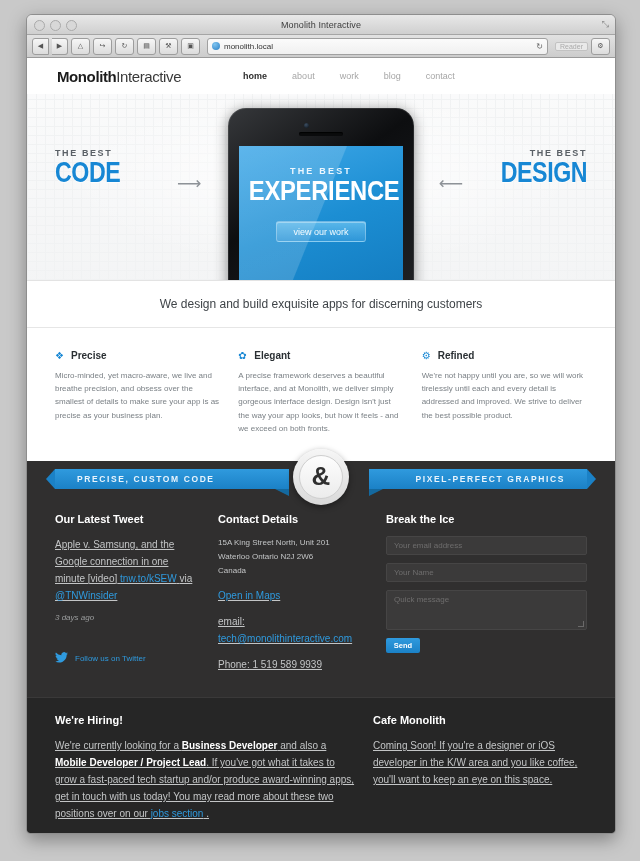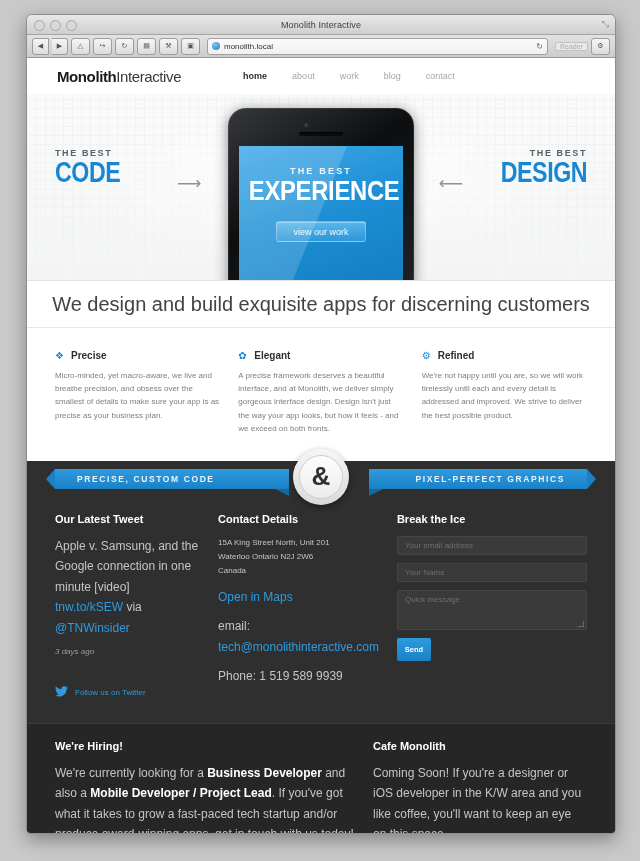--- a/index.html
+++ b/index.html
@@ -164,21 +164,21 @@
     border:1px solid rgba(255,255,255,.30);
     border-radius:3px;
     display:flex;align-items:center;justify-content:center;
     font-size:9px;color:#f2fbff;
     box-shadow:inset 0 1px 0 rgba(255,255,255,.35);
   }
 
   
   .tagline{
     height:46px;display:flex;align-items:center;justify-content:center;
-    font-size:20px;color:#3f4448;font-weight:300;
+    font-size:12px;color:#3f4448;font-weight:300;
     border-bottom:1px solid #e6e6e6;background:#fff;
   }
 
   
   .features{
     display:flex;padding:22px 28px 26px;gap:18px;background:#fff;
   }
   .feature{flex:1;}
   .f-head{display:flex;align-items:center;gap:6px;margin-bottom:8px;}
   .f-icon{width:10px;height:10px;color:#1787d4;font-size:10px;line-height:10px;}
@@ -229,41 +229,41 @@
   }
 
   
   .footer-top{
     background:#302f2f;padding:14px 28px 24px;display:flex;gap:18px;
   }
   .fcol{flex:1;}
   .fcol.a{flex:0 0 145px;}
   .fcol.b{flex:0 0 150px;}
   .f-h{font-size:11px;font-weight:bold;color:#fff;margin-bottom:11px;}
-  .f-t{font-size:12px;line-height:1.7;color:#c3c5c6;}
+  .f-t{font-size:10px;line-height:1.7;color:#c3c5c6;text-decoration:underline;}
   .f-t a,.lnk{color:#2f9ade;text-decoration:none;}
   .f-date{font-size:8px;color:#9b9d9e;font-style:italic;margin-top:9px;}
   .twitter-row{display:flex;align-items:center;gap:7px;margin-top:30px;}
   .bird{color:#2f9ade;font-size:13px;line-height:1;}
   .twitter-row span{font-size:8px;color:#2f9ade;}
   .addr{font-size:8px;line-height:1.75;color:#c3c5c6;}
   .gap{height:9px;}
 
   .field{
     height:17px;background:#3b3a3a;border:1px solid #464545;border-radius:2px;
     margin-bottom:8px;display:flex;align-items:center;padding:0 7px;
     font-size:8px;color:#6e6d6d;
   }
   .field.area{height:34px;align-items:flex-start;padding-top:4px;position:relative;}
   .field.area:after{
     content:"";position:absolute;right:2px;bottom:2px;width:5px;height:5px;
     border-right:1px solid #6a6969;border-bottom:1px solid #6a6969;
   }
   .send{
-    width:34px;height:23px;background:linear-gradient(#2f9ade,#1b81c6);
+    width:34px;height:15px;background:linear-gradient(#2f9ade,#1b81c6);
     border-radius:2px;display:flex;align-items:center;justify-content:center;
     font-size:7.5px;font-weight:bold;color:#fff;margin-top:2px;
   }
 
   .footer-mid{
     background:#262626;padding:16px 28px 18px;display:flex;gap:18px;
     border-top:1px solid #3a3939;
   }
   .footer-mid .fcol.hire{flex:0 0 300px;}
   .footer-mid .f-t b{color:#fff;}

